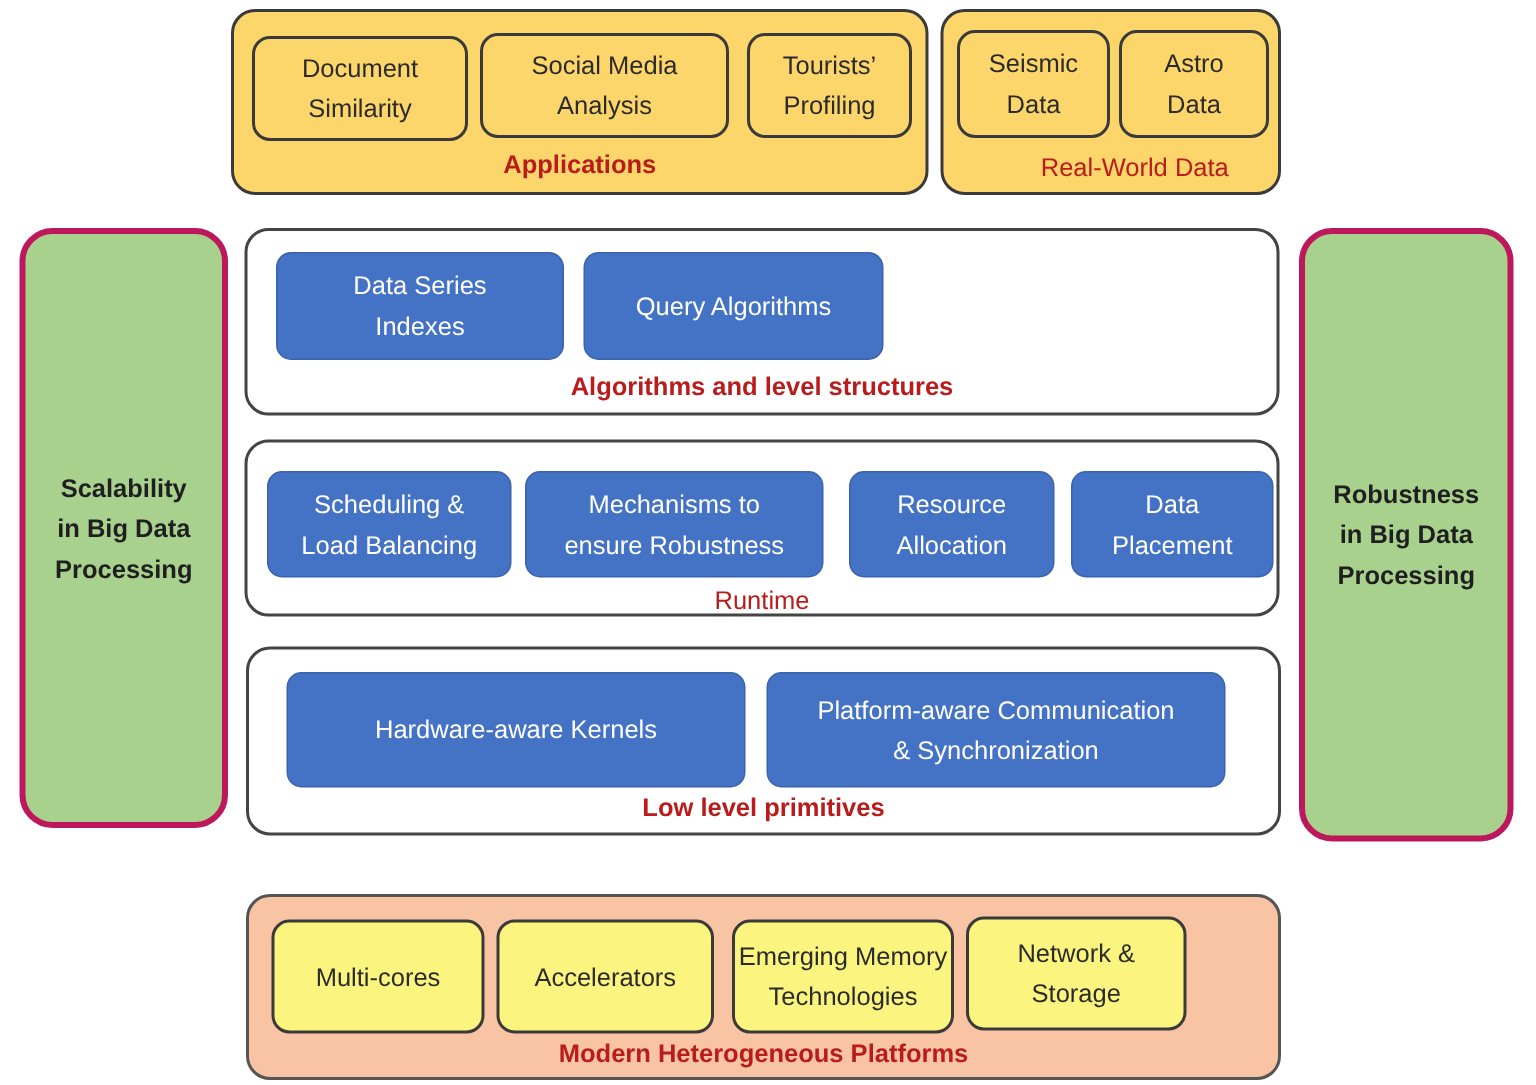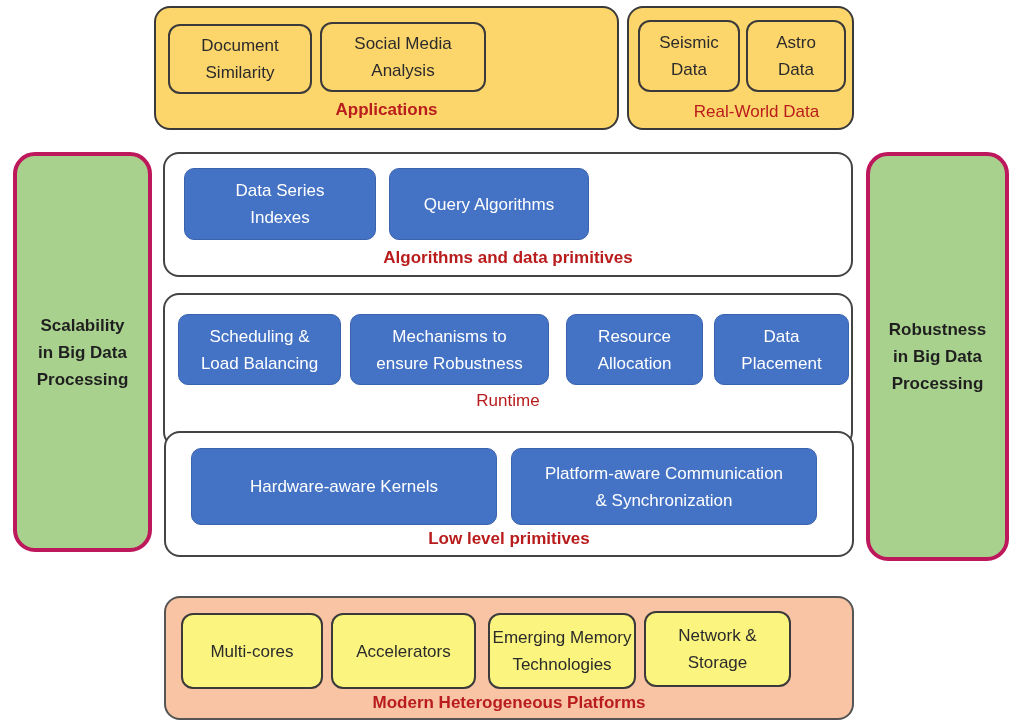--- a/index.html
+++ b/index.html
@@ -23,20 +23,22 @@
     .multiline { white-space: pre-line; }
   </style>
 </head>
 <body>
 
 <div class="abs group yellow-group" style="left:154px;top:6px;width:465px;height:124px;">
   <div class="abs box ybox multiline" style="left:12px;top:16px;width:144px;height:70px;">Document
 Similarity</div>
   <div class="abs box ybox multiline" style="left:164px;top:14px;width:166px;height:70px;">Social Media
 Analysis</div>
+  <div class="abs box ybox multiline" style="left:342px;top:14px;width:110px;height:70px;">Tourists’
+Profiling</div>
   <div class="abs glabel bold" style="left:0;top:92px;width:100%;">Applications</div>
 </div>
 
 <div class="abs group yellow-group" style="left:627px;top:6px;width:227px;height:124px;">
   <div class="abs box ybox multiline" style="left:9px;top:12px;width:102px;height:72px;">Seismic
 Data</div>
   <div class="abs box ybox multiline" style="left:117px;top:12px;width:100px;height:72px;">Astro
 Data</div>
   <div class="abs glabel" style="left:16px;top:94px;width:100%;">Real-World Data</div>
 </div>
@@ -45,24 +47,24 @@
 in Big Data
 Processing</div>
 <div class="abs side multiline" style="left:866px;top:152px;width:143px;height:409px;">Robustness
 in Big Data
 Processing</div>
 
 <div class="abs group white-group" style="left:163px;top:152px;width:690px;height:125px;">
   <div class="abs box bbox multiline" style="left:19px;top:14px;width:192px;height:72px;">Data Series
 Indexes</div>
   <div class="abs box bbox multiline" style="left:224px;top:14px;width:200px;height:72px;">Query Algorithms</div>
-  <div class="abs glabel bold" style="left:0;top:94px;width:100%;">Algorithms and data primitives</div>
+  <div class="abs glabel bold" style="left:0;top:94px;width:100%;">Algorithms and level structures</div>
 </div>
 
-<div class="abs group white-group" style="left:163px;top:293px;width:690px;height:155px;">
+<div class="abs group white-group" style="left:163px;top:293px;width:690px;height:118px;">
   <div class="abs box bbox multiline" style="left:13px;top:19px;width:163px;height:71px;">Scheduling &amp;
 Load Balancing</div>
   <div class="abs box bbox multiline" style="left:185px;top:19px;width:199px;height:71px;">Mechanisms to
 ensure Robustness</div>
   <div class="abs box bbox multiline" style="left:401px;top:19px;width:137px;height:71px;">Resource
 Allocation</div>
   <div class="abs box bbox multiline" style="left:549px;top:19px;width:135px;height:71px;">Data
 Placement</div>
   <div class="abs glabel" style="left:0;top:96px;width:100%;">Runtime</div>
 </div>

